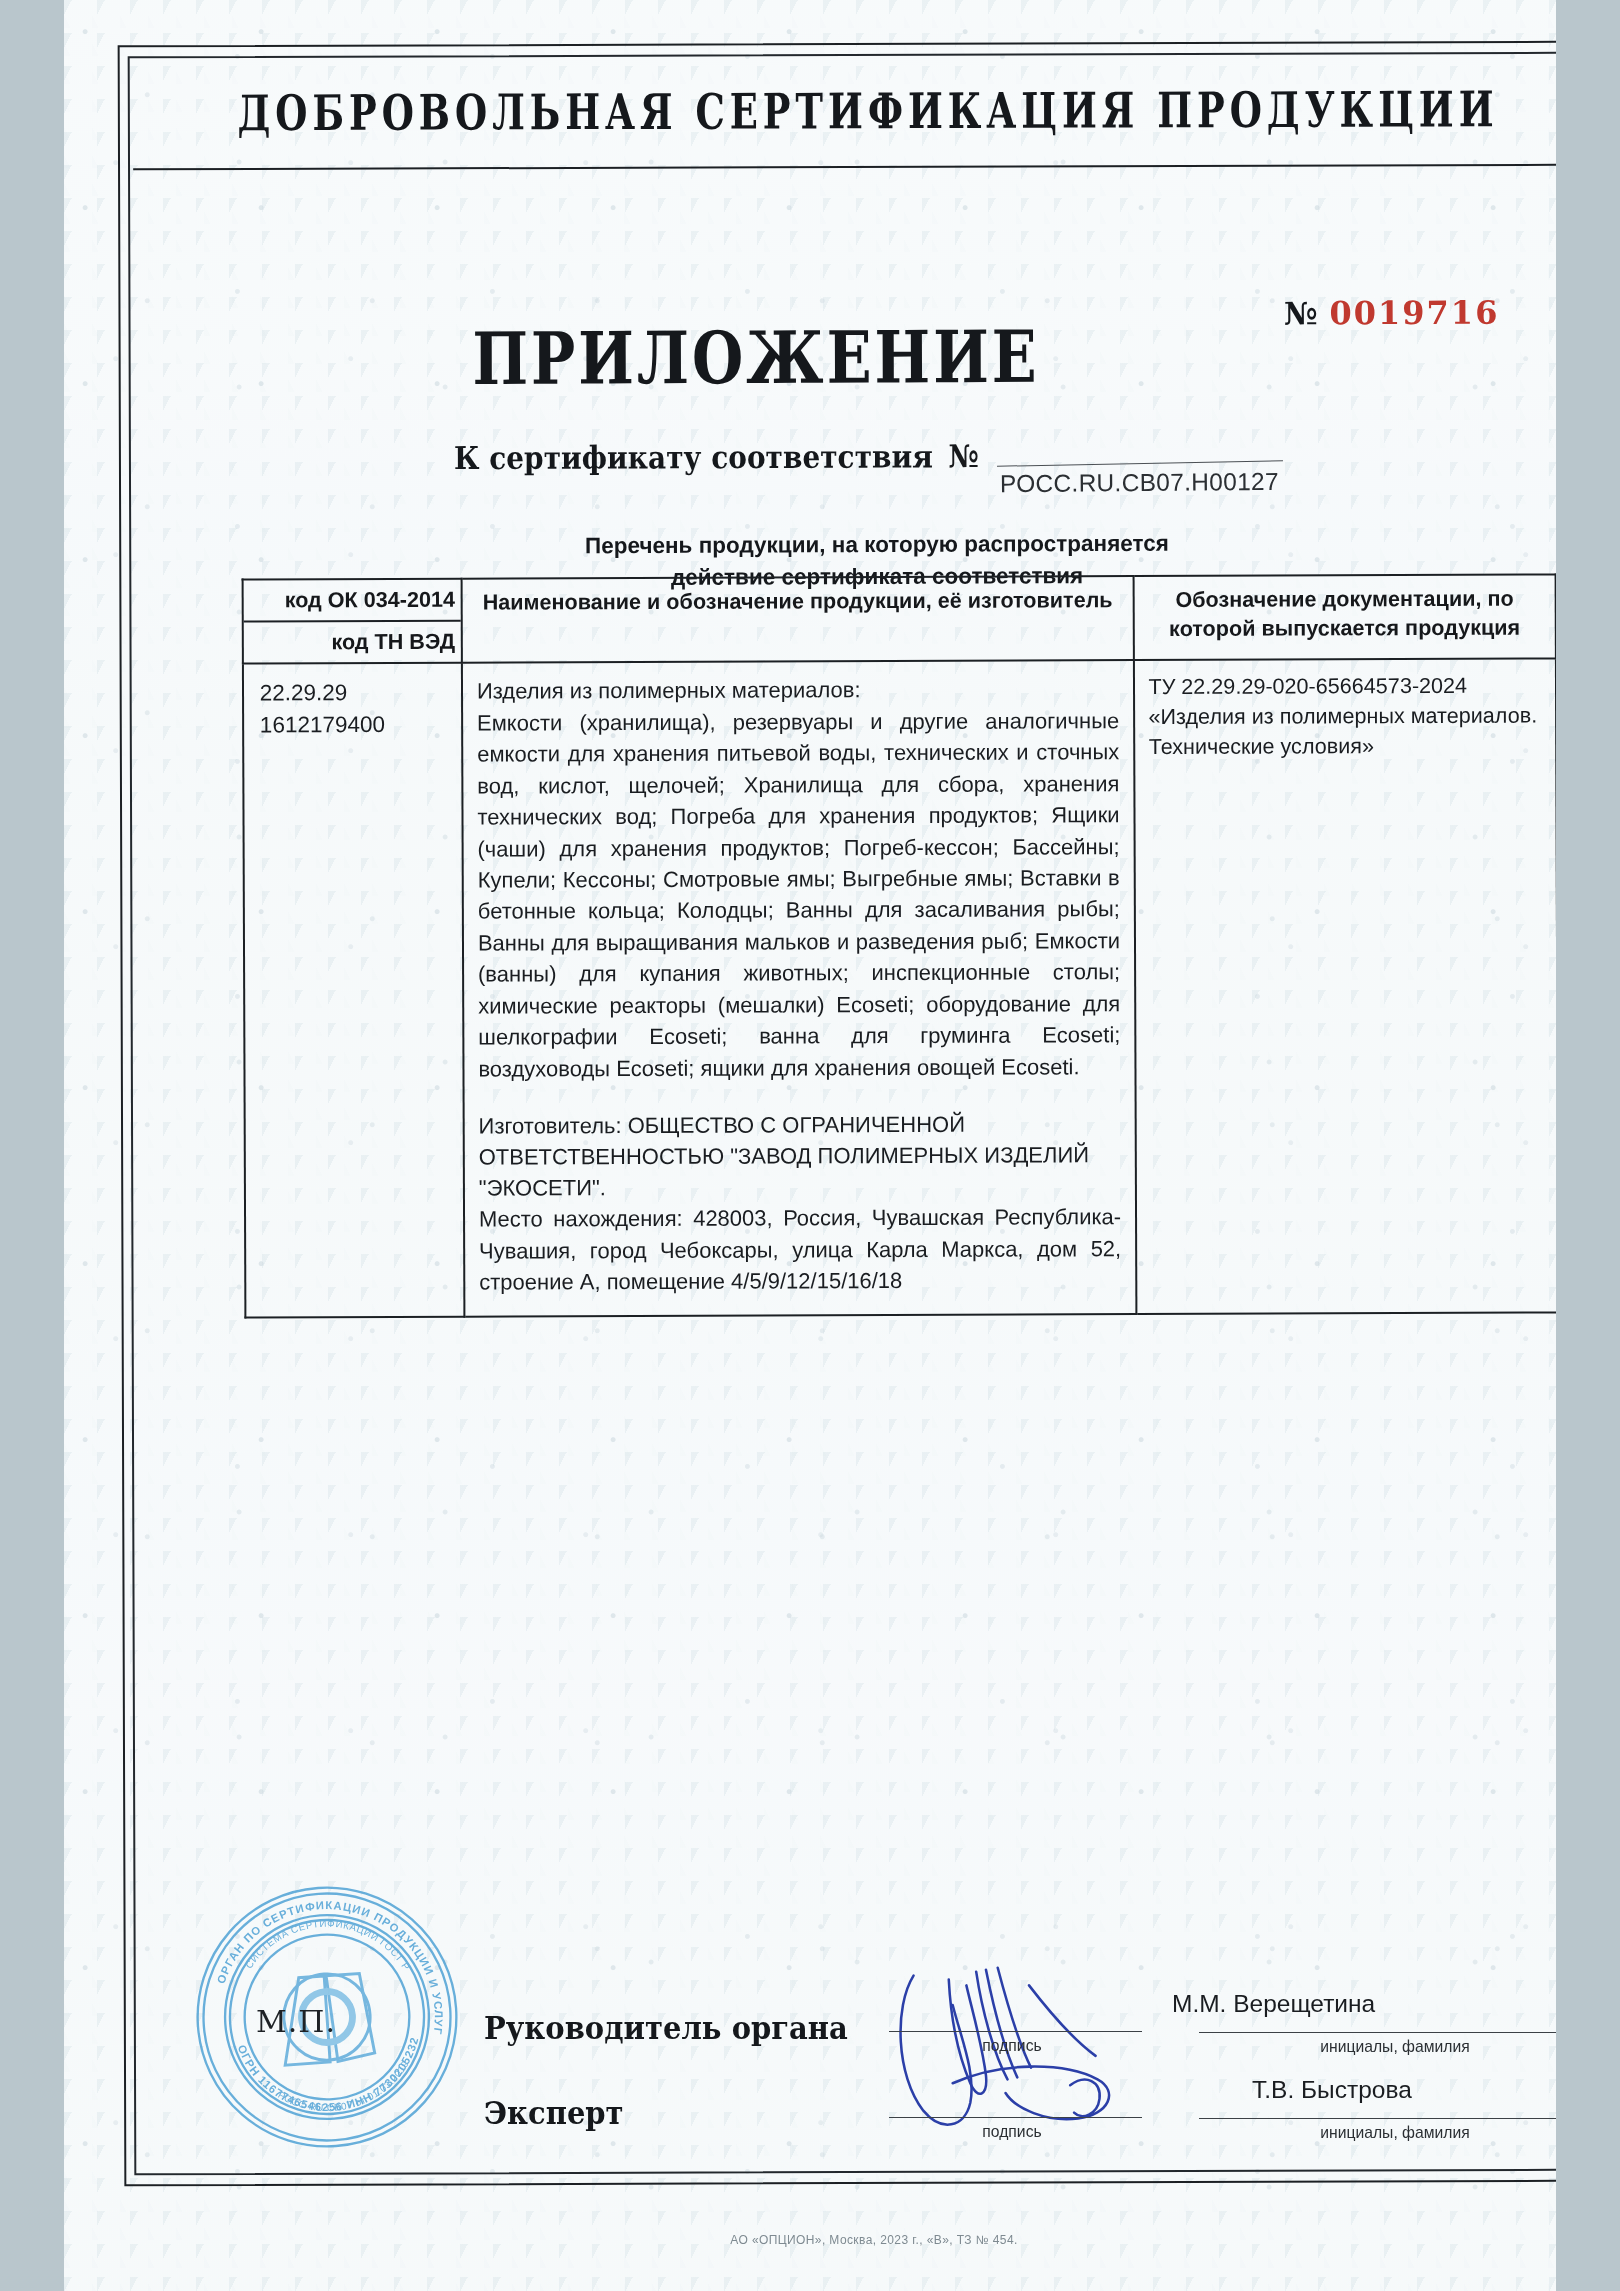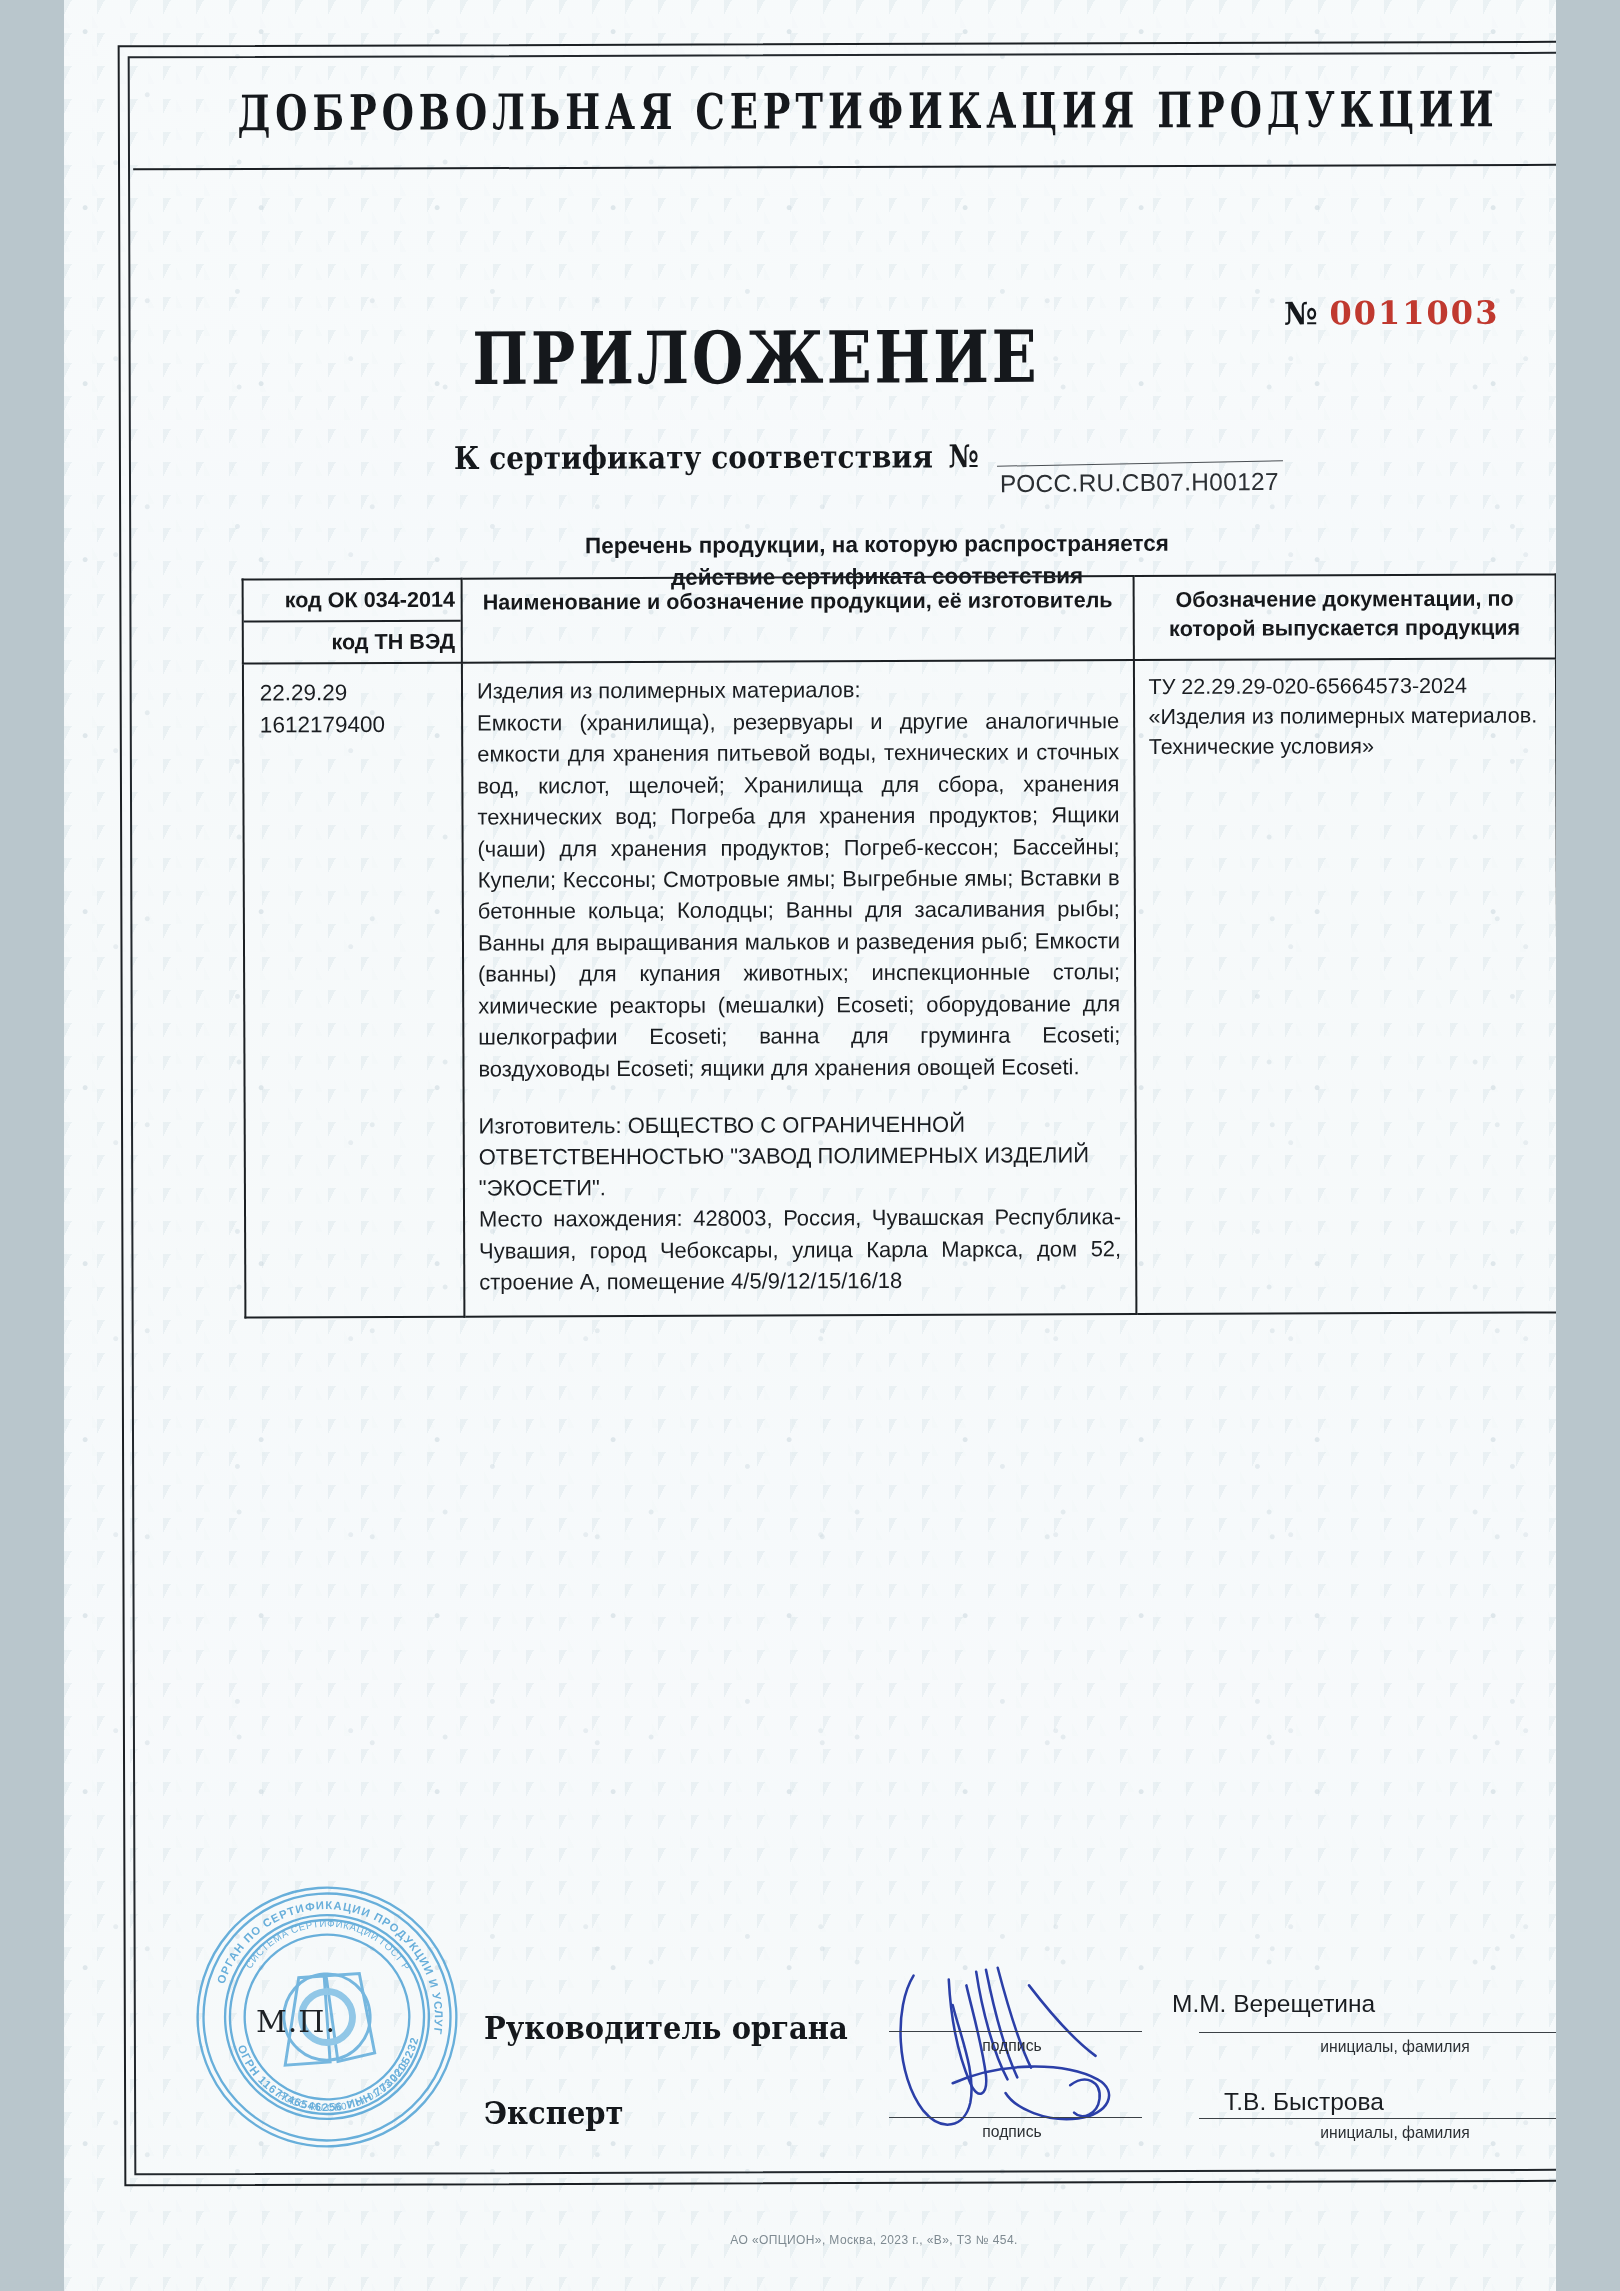--- a/index.html
+++ b/index.html
@@ -266,21 +266,21 @@
   .sig1-cap    { left: 855px;  top: 2037px; width: 186px; }
   .sig1-nline  { left: 1135px; top: 2032px; width: 363px; }
   .sig1-ncap   { left: 1233px; top: 2038px; width: 196px; }
   .sig1-name   { left: 1108px; top: 1990px; }
 
   .sig2-title  { left: 420px;  top: 2096px; }
   .sig2-line   { left: 825px;  top: 2117px; width: 253px; }
   .sig2-cap    { left: 855px;  top: 2123px; width: 186px; }
   .sig2-nline  { left: 1135px; top: 2118px; width: 363px; }
   .sig2-ncap   { left: 1233px; top: 2124px; width: 196px; }
-  .sig2-name   { left: 1160px; top: 2076px; margin-top: 12px; }
+  .sig2-name   { left: 1188px; top: 2076px; }
 
   .signature-ink {
     position: absolute;
     left: 828px; top: 1946px;
     width: 323px; height: 206px;
     pointer-events: none;
   }
 
   
   .footer {
@@ -300,21 +300,21 @@
 
   <div class="border-outer"></div>
   <div class="border-inner"></div>
 
   <div class="banner">
     <div class="banner-title">ДОБРОВОЛЬНАЯ СЕРТИФИКАЦИЯ ПРОДУКЦИИ</div>
   </div>
 
   <div class="cert-no">
     <span class="no-sign">№</span>
-    <span class="no-value">0011003</span>
+    <span class="no-value">0019716</span>
   </div>
 
   <div class="doc-title">
     <span>ПРИЛОЖЕНИЕ</span>
   </div>
 
   <div class="cert-ref">
     <span class="cert-ref-label">К сертификату соответствия</span>
     <span class="cert-ref-no">№</span>
   </div>

